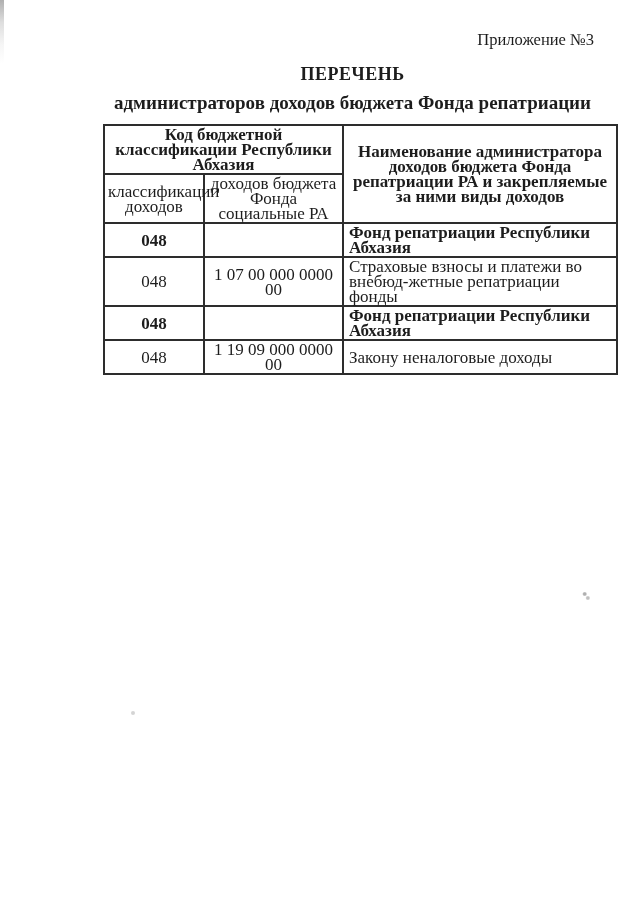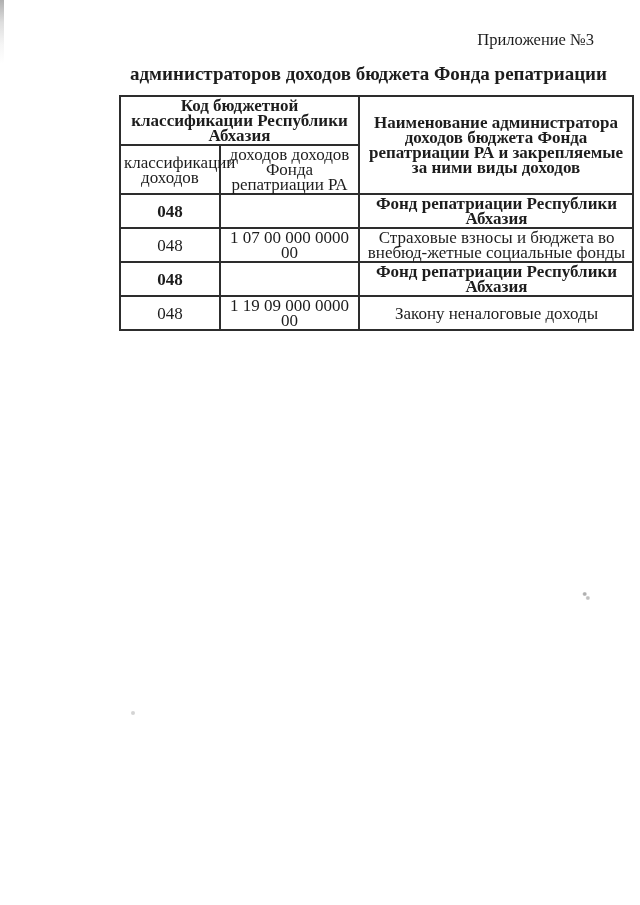--- a/index.html
+++ b/index.html
@@ -4,21 +4,21 @@
 <style>
   * { margin: 0; padding: 0; box-sizing: border-box; }
   html, body { width: 640px; height: 905px; }
   body {
     background: #ffffff;
     font-family: "Liberation Serif", "DejaVu Serif", serif;
     color: #1d1d1d;
     position: relative;
     overflow: hidden;
   }
-  .page { position: absolute; inset: 0; padding-left: 16px; }
+  .page { position: absolute; inset: 0; }
 
   
   .appendix-block {
     margin: 30px 46px 0 auto;
     width: 326px;
     font-size: 16.5px;
     line-height: 20px;
   }
   .appendix-line1 { text-align: right; white-space: nowrap; }
   .appendix-line2, .appendix-line3 { text-align: center; white-space: nowrap; }
@@ -52,21 +52,21 @@
     font-size: 17px;
   }
   .doc-table td {
     border: 2px solid #2d2d2d;
     padding: 1px 3px;
     text-align: center;
     vertical-align: middle;
     line-height: 15px;
   }
   .doc-table td.th { font-weight: bold; }
-  .doc-table td.name-col { text-align: center; padding-left: 5px; padding-right: 4px; }
+  .doc-table td.name-col { text-align: left; padding-left: 5px; padding-right: 4px; }
   .doc-table tr.bold-row td { font-weight: bold; }
   tr.r-h1 { height: 31px; }
   tr.r-h2 { height: 29px; }
   tr.r-d0 { height: 19px; }
   tr.r-d1 { height: 30px; }
   tr.r-d2 { height: 17px; }
   tr.r-d3 { height: 18px; }
 
   
   .artifact { position: absolute; pointer-events: none; }
@@ -93,49 +93,50 @@
 </head>
 <body>
 
 <div class="page">
 
   <div class="appendix-block">
     <div class="appendix-line1">Приложение №3</div>
   </div>
 
   <div class="headings">
+    <div class="doc-title">ПЕРЕЧЕНЬ</div>
     <div class="doc-subtitle">
       <div>администраторов доходов бюджета Фонда репатриации</div>
     </div>
   </div>
 
   <table class="doc-table">
     <colgroup>
       <col style="width:100px">
       <col style="width:139px">
       <col style="width:274px">
     </colgroup>
     <tbody>
       <tr class="r-h1">
         <td colspan="2" class="th">Код бюджетной классификации Республики Абхазия</td>
         <td rowspan="2" class="th">Наименование администратора доходов бюджета Фонда репатриации РА и закрепляемые за ними виды доходов</td>
       </tr>
       <tr class="r-h2">
         <td>классификации доходов</td>
-        <td>доходов доходов Фонда репатриации РА</td>
+        <td>доходов бюджета Фонда социальные РА</td>
       </tr>
       <tr class="r-d0 bold-row">
         <td>048</td>
         <td></td>
         <td class="name-col">Фонд репатриации Республики Абхазия</td>
       </tr>
       <tr class="r-d1">
         <td>048</td>
         <td>1 07 00 000 0000 00</td>
-        <td class="name-col">Страховые взносы и бюджета во внебюд-жетные социальные фонды</td>
+        <td class="name-col">Страховые взносы и платежи во внебюд-жетные репатриации фонды</td>
       </tr>
       <tr class="r-d2 bold-row">
         <td>048</td>
         <td></td>
         <td class="name-col">Фонд репатриации Республики Абхазия</td>
       </tr>
       <tr class="r-d3">
         <td>048</td>
         <td>1 19 09 000 0000 00</td>
         <td class="name-col">Закону неналоговые доходы</td>

